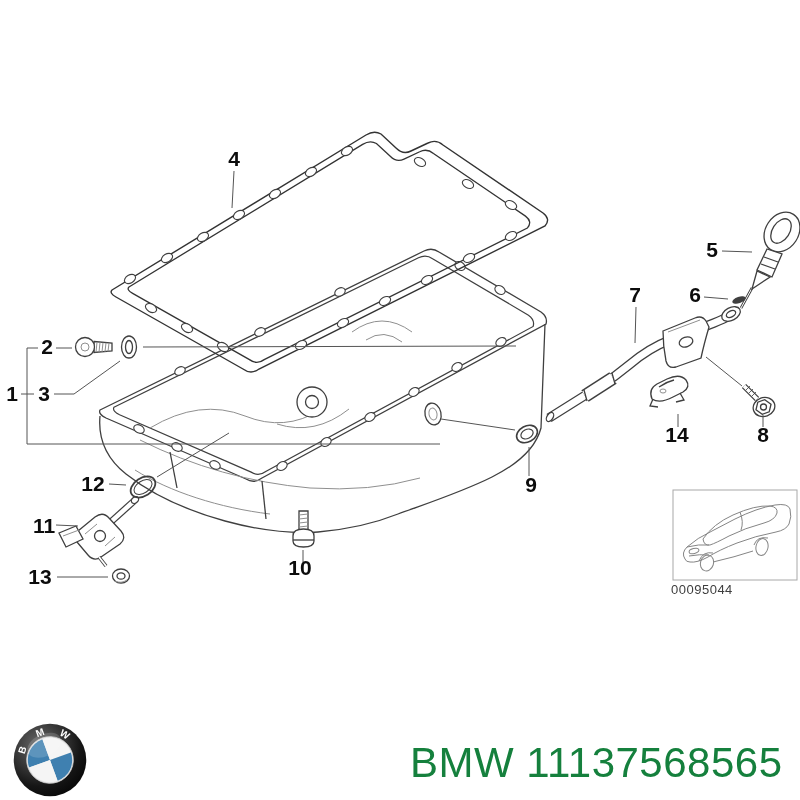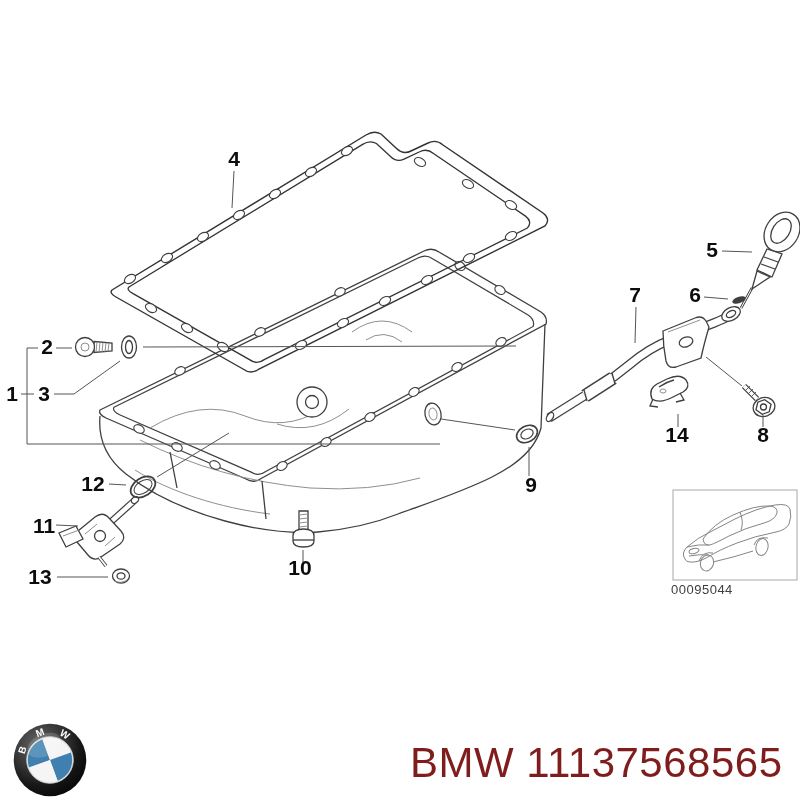--- a/index.html
+++ b/index.html
@@ -7,21 +7,21 @@
          font-family:"Liberation Sans",sans-serif;}
   svg text.callout{font-family:"Liberation Sans",sans-serif;font-weight:bold;font-size:21px;fill:#0c0c0c;text-anchor:middle;}
   svg text.thumbcode{font-family:"Liberation Sans",sans-serif;font-size:13px;fill:#3e3e3e;letter-spacing:0.5px;}
   .ln{stroke:#3f3f3f;stroke-width:1.3;fill:none;}
   .lnw{stroke:#3f3f3f;stroke-width:1.3;fill:#fff;}
   .lt{stroke:#8f8f8f;stroke-width:1;fill:none;}
   .ldr{stroke:#555;stroke-width:1;fill:none;}
   .hole{stroke:#3f3f3f;stroke-width:1.1;fill:#fff;}
   .car{stroke:#858585;stroke-width:1;fill:none;}
   .footer-label{position:absolute;left:410px;top:742px;font-size:42px;line-height:1;
-                color:#7f1d1d;letter-spacing:0.5px;white-space:nowrap;}
+                color:#15803d;letter-spacing:0.5px;white-space:nowrap;}
   .bmw-logo{position:absolute;left:13px;top:723px;width:74px;height:74px;}
   .logo-letter{font-family:"Liberation Sans",sans-serif;font-weight:bold;font-size:13.5px;fill:#fff;text-anchor:middle;}
 </style>
 </head>
 <body>
 
 <div class="stage">
 
   <svg width="800" height="715" viewBox="0 0 800 715" style="position:absolute;left:0;top:0;">
 

